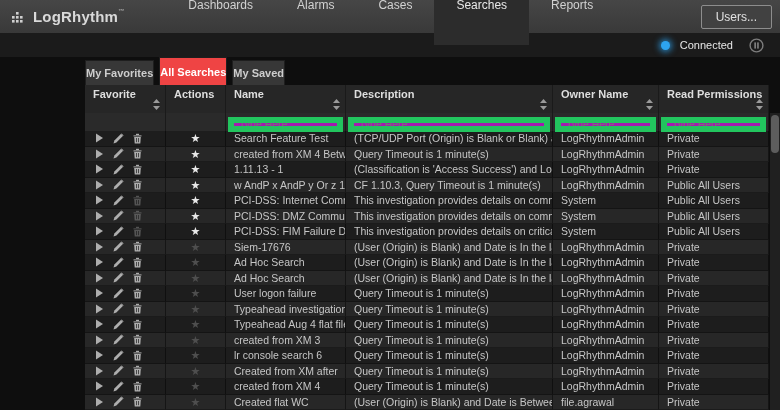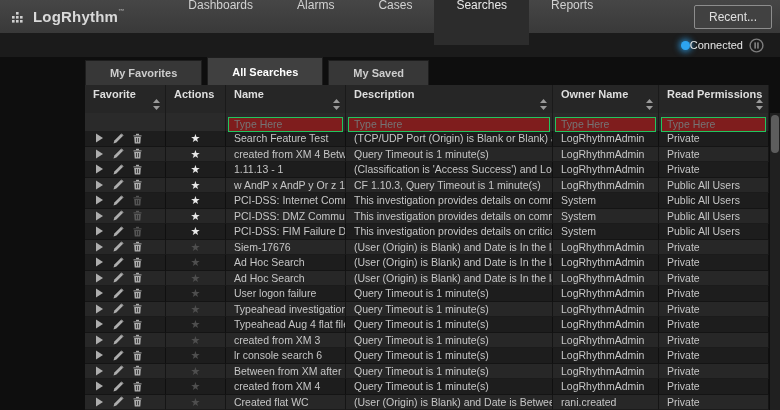--- a/index.html
+++ b/index.html
@@ -30,48 +30,48 @@
     align-items:flex-start; padding-top:7px; color:#e8e8e8;
   }
   .topbar-spacer { flex:1; }
   .search-btn {
     margin-right:8px; padding:4px 14px; font-size:12px; color:#e0e0e0;
     background:#414141; border:1px solid #8d8d8d; border-radius:2px; cursor:pointer;
     font-family:"Liberation Sans", sans-serif;
   }
   .statusbar {
     position:absolute; top:33px; left:0; right:0; height:24px; background:#1b1b1b;
-    display:flex; align-items:center; justify-content:flex-end; padding-right:16px;
+    display:flex; align-items:center; justify-content:flex-end; gap:10px; padding-right:16px;
   }
   .conn-dot {
     width:9px; height:9px; border-radius:50%; background:#2da4f0;
     box-shadow:0 0 6px 2px rgba(45,164,240,.75);
   }
   .conn-label { color:#e6e6e6; font-size:11px; }
   .pause-btn { display:flex; align-items:center; cursor:pointer; margin-left:6px; }
   
   .content { position:absolute; left:85px; top:57px; width:695px; bottom:0; }
   .tabs { display:flex; height:28px; align-items:flex-end; gap:5px; }
   .tab {
-    height:25px; padding:0 24px; display:flex; align-items:center;
+    height:25px; padding:0 0; display:flex; align-items:center;
     background:#373737; border:1px solid #1e1e1e; border-bottom:none;
     color:#cdcdcd; font-size:11px; font-weight:bold; cursor:pointer;
   }
-  .tab.active { height:28px; background:#404040; color:#ffffff; }
+  .tab.active { height:28px; background:#ef4444; color:#ffffff; }
   .grid { display:grid; grid-template-columns:81px 60px 120px 207px 106px 110px; }
   .thead { height:28px; background:#262626; }
   .th {
     position:relative; border-right:1px solid #1a1a1a; padding:3px 6px 0 8px;
     color:#dedede; font-size:11px; font-weight:bold; overflow:hidden; white-space:nowrap;
   }
   .th .sorter { position:absolute; right:5px; bottom:3px; cursor:pointer; line-height:0; }
   .frow { height:18px; background:#2a2a2a; }
   .fc { border-right:1px solid #1a1a1a; padding:1px 2px; }
   .fc input {
-    width:100%; height:15px; background:#7f1d1d; border:1px solid #22c55e;
+    width:100%; height:15px; background:#a21caf; border:6px solid #22c55e;
     color:#bdbdbd; font-size:10.5px; padding:0 5px; outline:none;
     font-family:"Liberation Sans", sans-serif;
   }
   .fc input::placeholder { color:#757575; opacity:1; }
   .tbody { }
   .trow { height:15.5px; }
   .trow.odd  { background:#1d1d1d; }
   .trow.even { background:#272727; }
   .td {
     border-right:1px solid rgba(0,0,0,.45); border-bottom:1px solid rgba(0,0,0,.3);
@@ -123,21 +123,21 @@
         <span class="logo-text"><span>LogRhythm</span><span class="logo-tm">™</span></span>
       </div>
       <div class="nav">
           <div class="nav-item">Dashboards</div>
           <div class="nav-item">Alarms</div>
           <div class="nav-item">Cases</div>
           <div class="nav-item active">Searches</div>
           <div class="nav-item">Reports</div>
         </div>
       <div class="topbar-spacer"></div>
-      <button class="search-btn">Recent...</button>
+      <button class="search-btn">Users...</button>
     </div>
   </div>
 
   <div class="content">
     <div class="tabs">
         <div class="tab">My Favorites</div>
         <div class="tab active">All Searches</div>
         <div class="tab">My Saved</div>
       </div>
     <div class="tablewrap">
@@ -625,21 +625,21 @@
                 <svg width="9" height="11" viewBox="0 0 9 11">
                   <rect x="0.5" y="2.4" width="8" height="1" fill="#aeaeae"></rect>
                   <rect x="3" y="0.8" width="3" height="1.2" fill="#aeaeae"></rect>
                   <path d="M1.2 4 h6.6 l-.5 6.4 h-5.6 Z" fill="#aeaeae"></path>
                   <rect x="3" y="5" width="0.9" height="4.2" fill="#3a3a3a"></rect>
                   <rect x="5.1" y="5" width="0.9" height="4.2" fill="#3a3a3a"></rect>
                 </svg>
               </span>
             </div>
             <div class="td td-fav"><span class="star off">★</span></div>
-            <div class="td">Between from XM after</div>
+            <div class="td">Created from XM after</div>
             <div class="td">Query Timeout is 1 minute(s)</div>
             <div class="td">LogRhythmAdmin</div>
             <div class="td">Private</div>
           </div>
           <div class="grid trow odd">
             <div class="td td-actions">
               <span class="act">
                 <svg width="9" height="10" viewBox="0 0 9 10">
                   <path d="M1 .5 L8 5 L1 9.5 Z" fill="#aeaeae"></path>
                 </svg>
@@ -685,21 +685,21 @@
                   <rect x="3" y="0.8" width="3" height="1.2" fill="#aeaeae"></rect>
                   <path d="M1.2 4 h6.6 l-.5 6.4 h-5.6 Z" fill="#aeaeae"></path>
                   <rect x="3" y="5" width="0.9" height="4.2" fill="#3a3a3a"></rect>
                   <rect x="5.1" y="5" width="0.9" height="4.2" fill="#3a3a3a"></rect>
                 </svg>
               </span>
             </div>
             <div class="td td-fav"><span class="star off">★</span></div>
             <div class="td">Created flat WC</div>
             <div class="td">(User (Origin) is Blank) and Date is Between ...</div>
-            <div class="td">rani.created</div>
+            <div class="td">file.agrawal</div>
             <div class="td">Private</div>
           </div>
         </div>
       <div class="vscroll">
         <div class="vthumb"></div>
       </div>
     </div>
   </div>
 
 </div>

